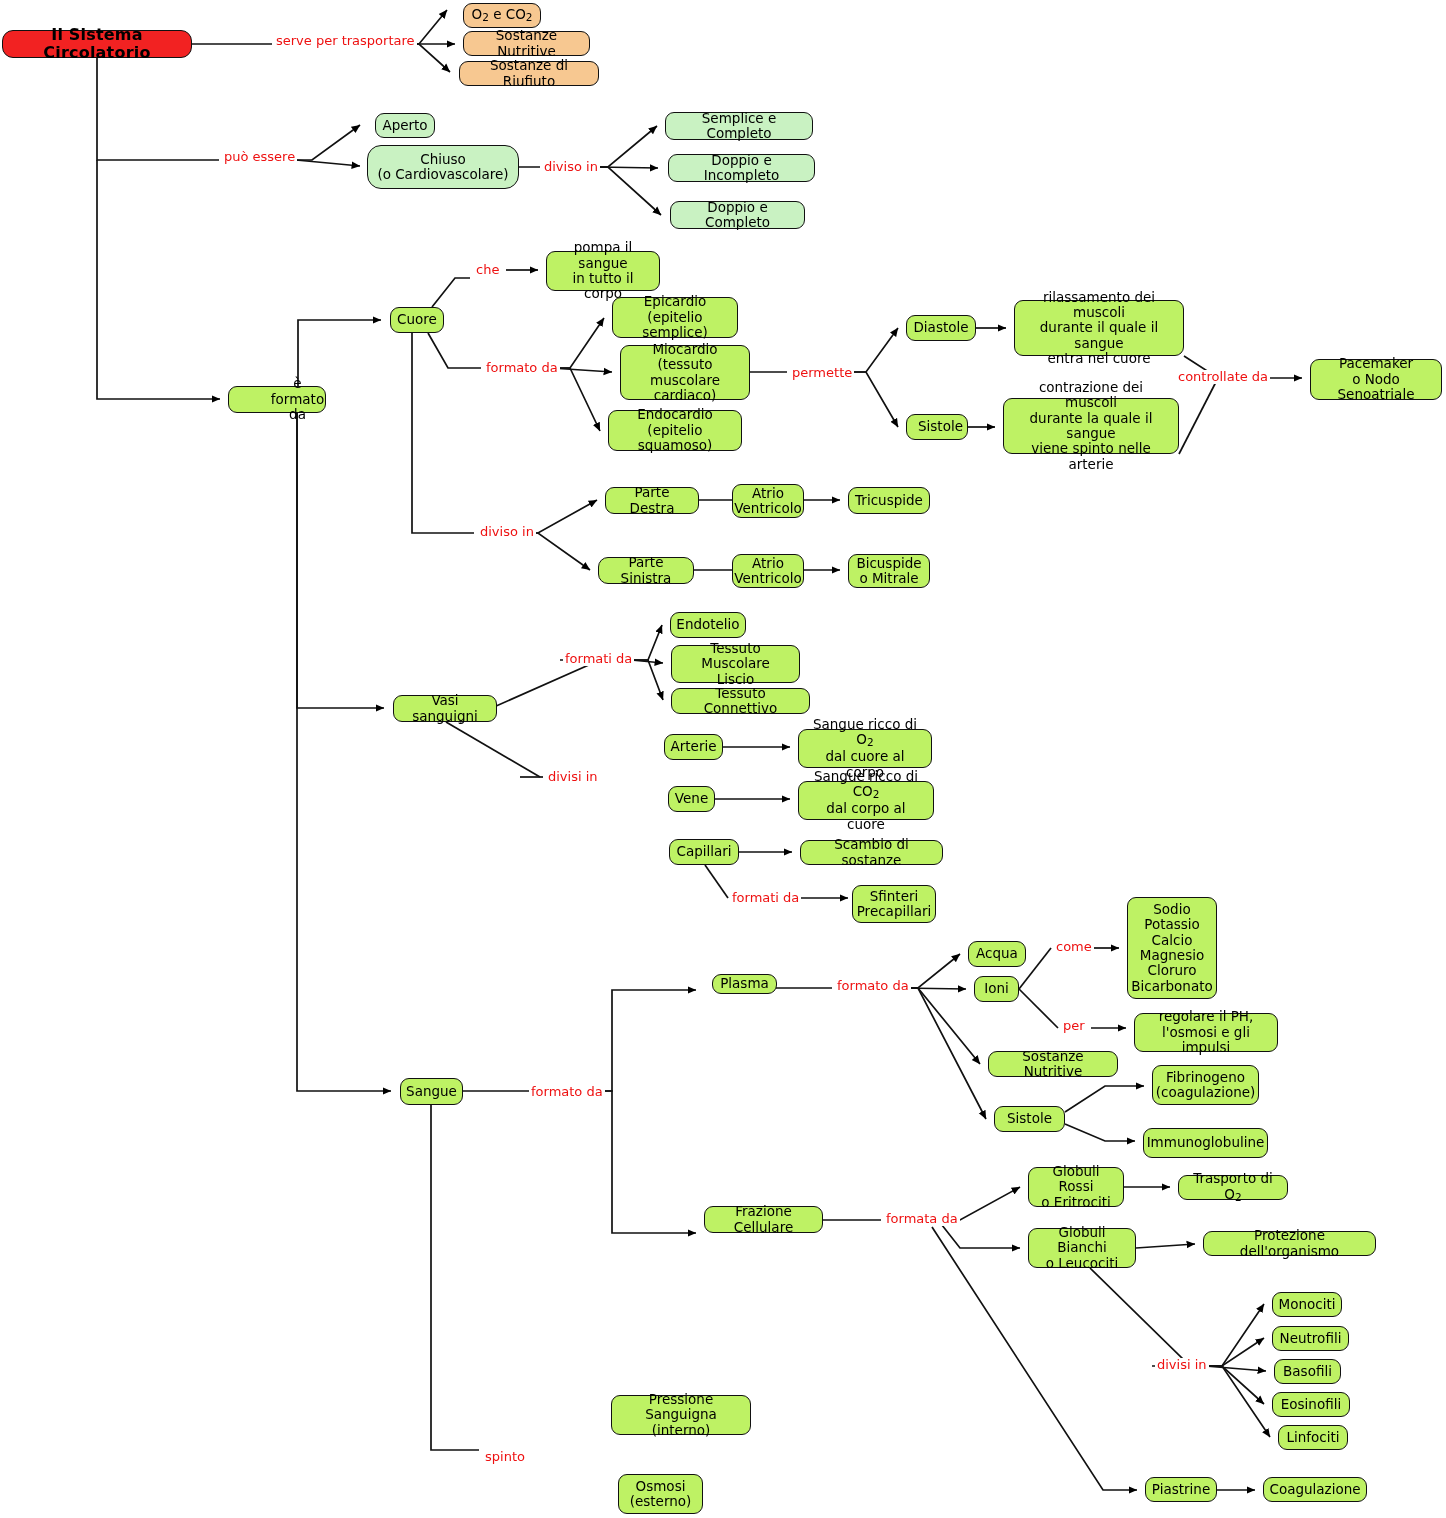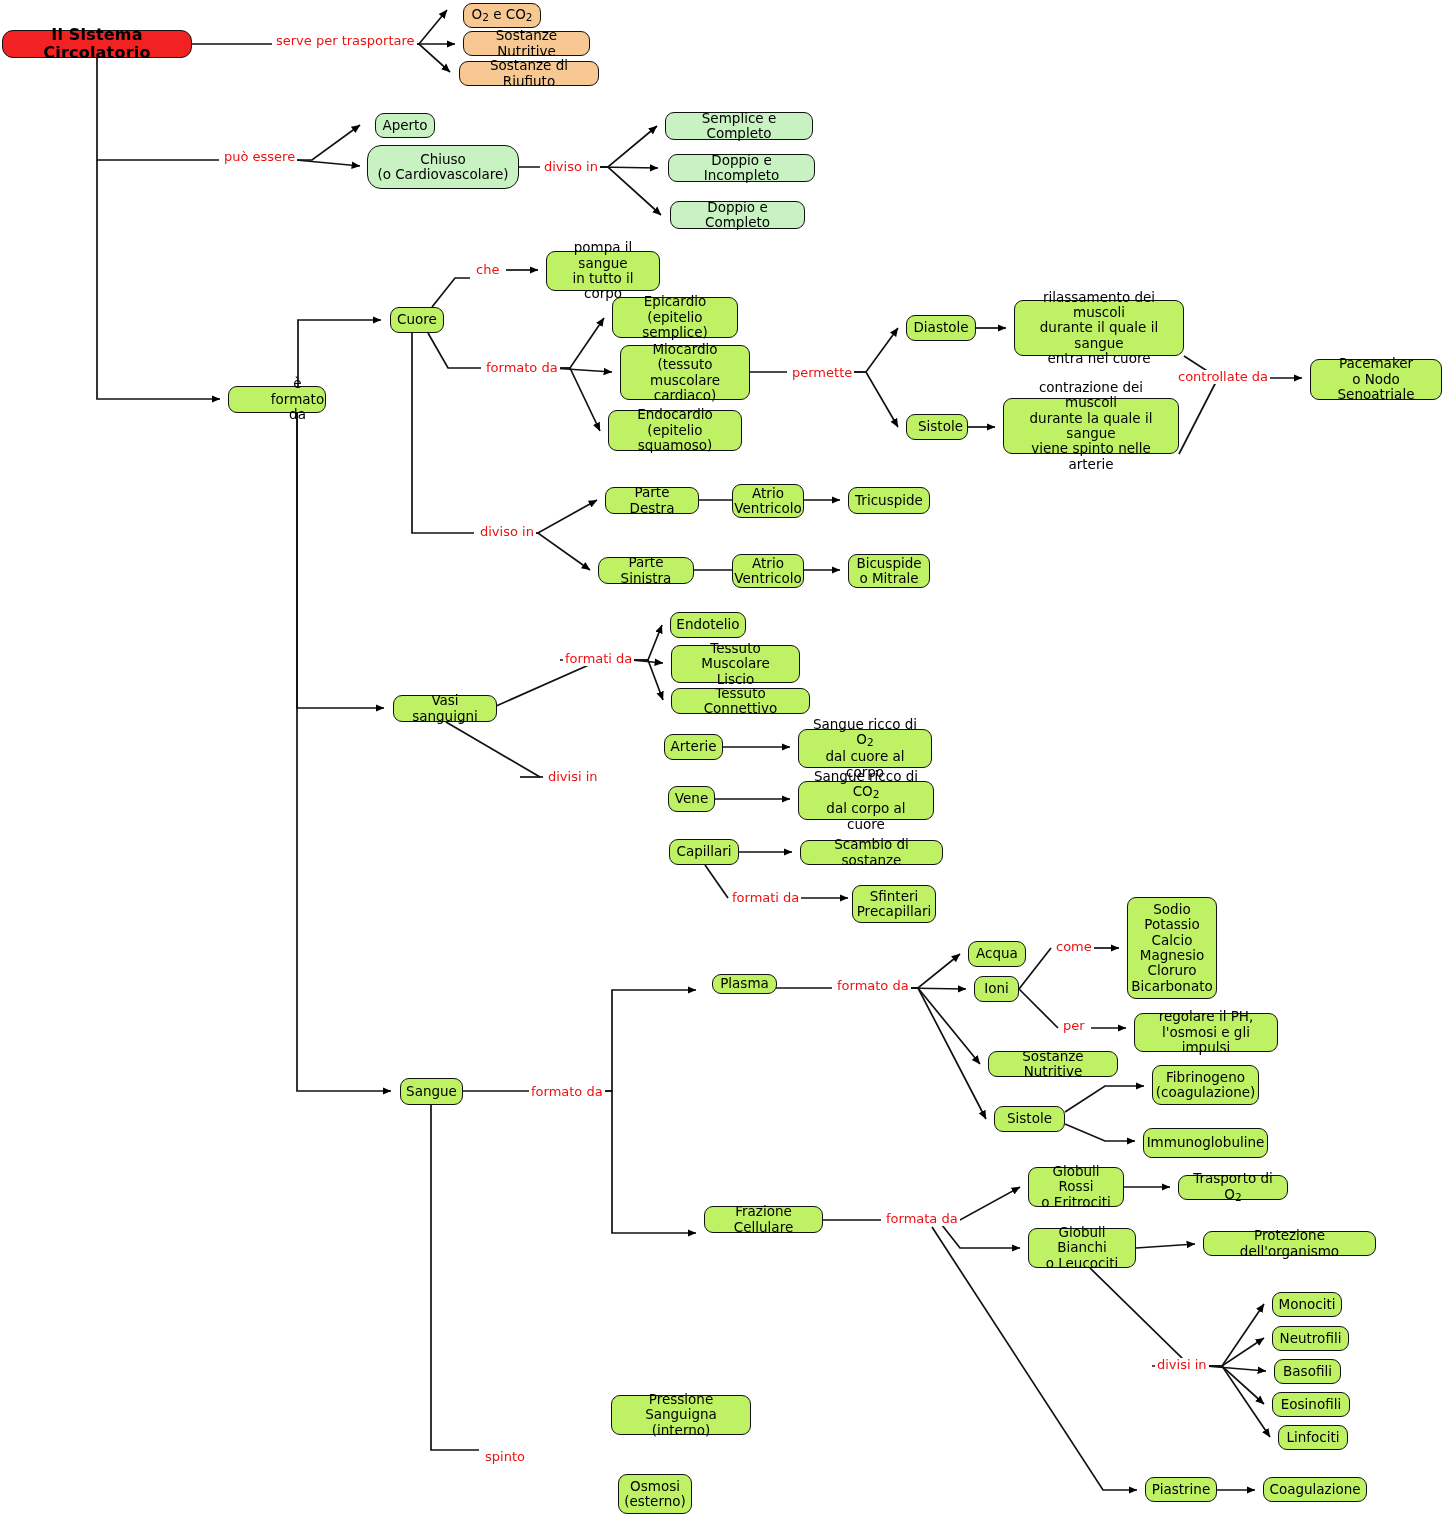--- a/index.html
+++ b/index.html
@@ -213,21 +213,21 @@
   <div class="node blue" style="left:1203px;top:1231px;width:173px;height:25px;"><span>Protezione dell'organismo</span></div>
   <div class="node blue" style="left:1272px;top:1292px;width:70px;height:25px;"><span>Monociti</span></div>
   <div class="node blue" style="left:1272px;top:1326px;width:77px;height:25px;"><span>Neutrofili</span></div>
   <div class="node blue" style="left:1274px;top:1359px;width:67px;height:25px;"><span>Basofili</span></div>
   <div class="node blue" style="left:1272px;top:1392px;width:78px;height:25px;"><span>Eosinofili</span></div>
   <div class="node blue" style="left:1278px;top:1425px;width:70px;height:25px;"><span>Linfociti</span></div>
   <div class="node blue" style="left:1145px;top:1477px;width:72px;height:25px;"><span>Piastrine</span></div>
   <div class="node blue" style="left:1263px;top:1477px;width:104px;height:25px;"><span>Coagulazione</span></div>
   <div class="node blue" style="left:611px;top:1395px;width:140px;height:40px;"><span>Pressione Sanguigna
 (interno)</span></div>
-  <div class="node blue" style="left:618px;top:1474px;width:74px;height:40px;"><span>Osmosi
+  <div class="node blue" style="left:618px;top:1474px;width:85px;height:40px;"><span>Osmosi
 (esterno)</span></div>
 
   <div class="lbl" style="left:274px;top:34px;">serve per trasportare</div>
   <div class="lbl" style="left:222px;top:150px;">può essere</div>
   <div class="lbl" style="left:542px;top:160px;">diviso in</div>
   <div class="lbl" style="left:474px;top:263px;">che</div>
   <div class="lbl" style="left:484px;top:361px;">formato da</div>
   <div class="lbl" style="left:790px;top:366px;">permette</div>
   <div class="lbl" style="left:1176px;top:370px;">controllate da</div>
   <div class="lbl" style="left:478px;top:525px;">diviso in</div>

